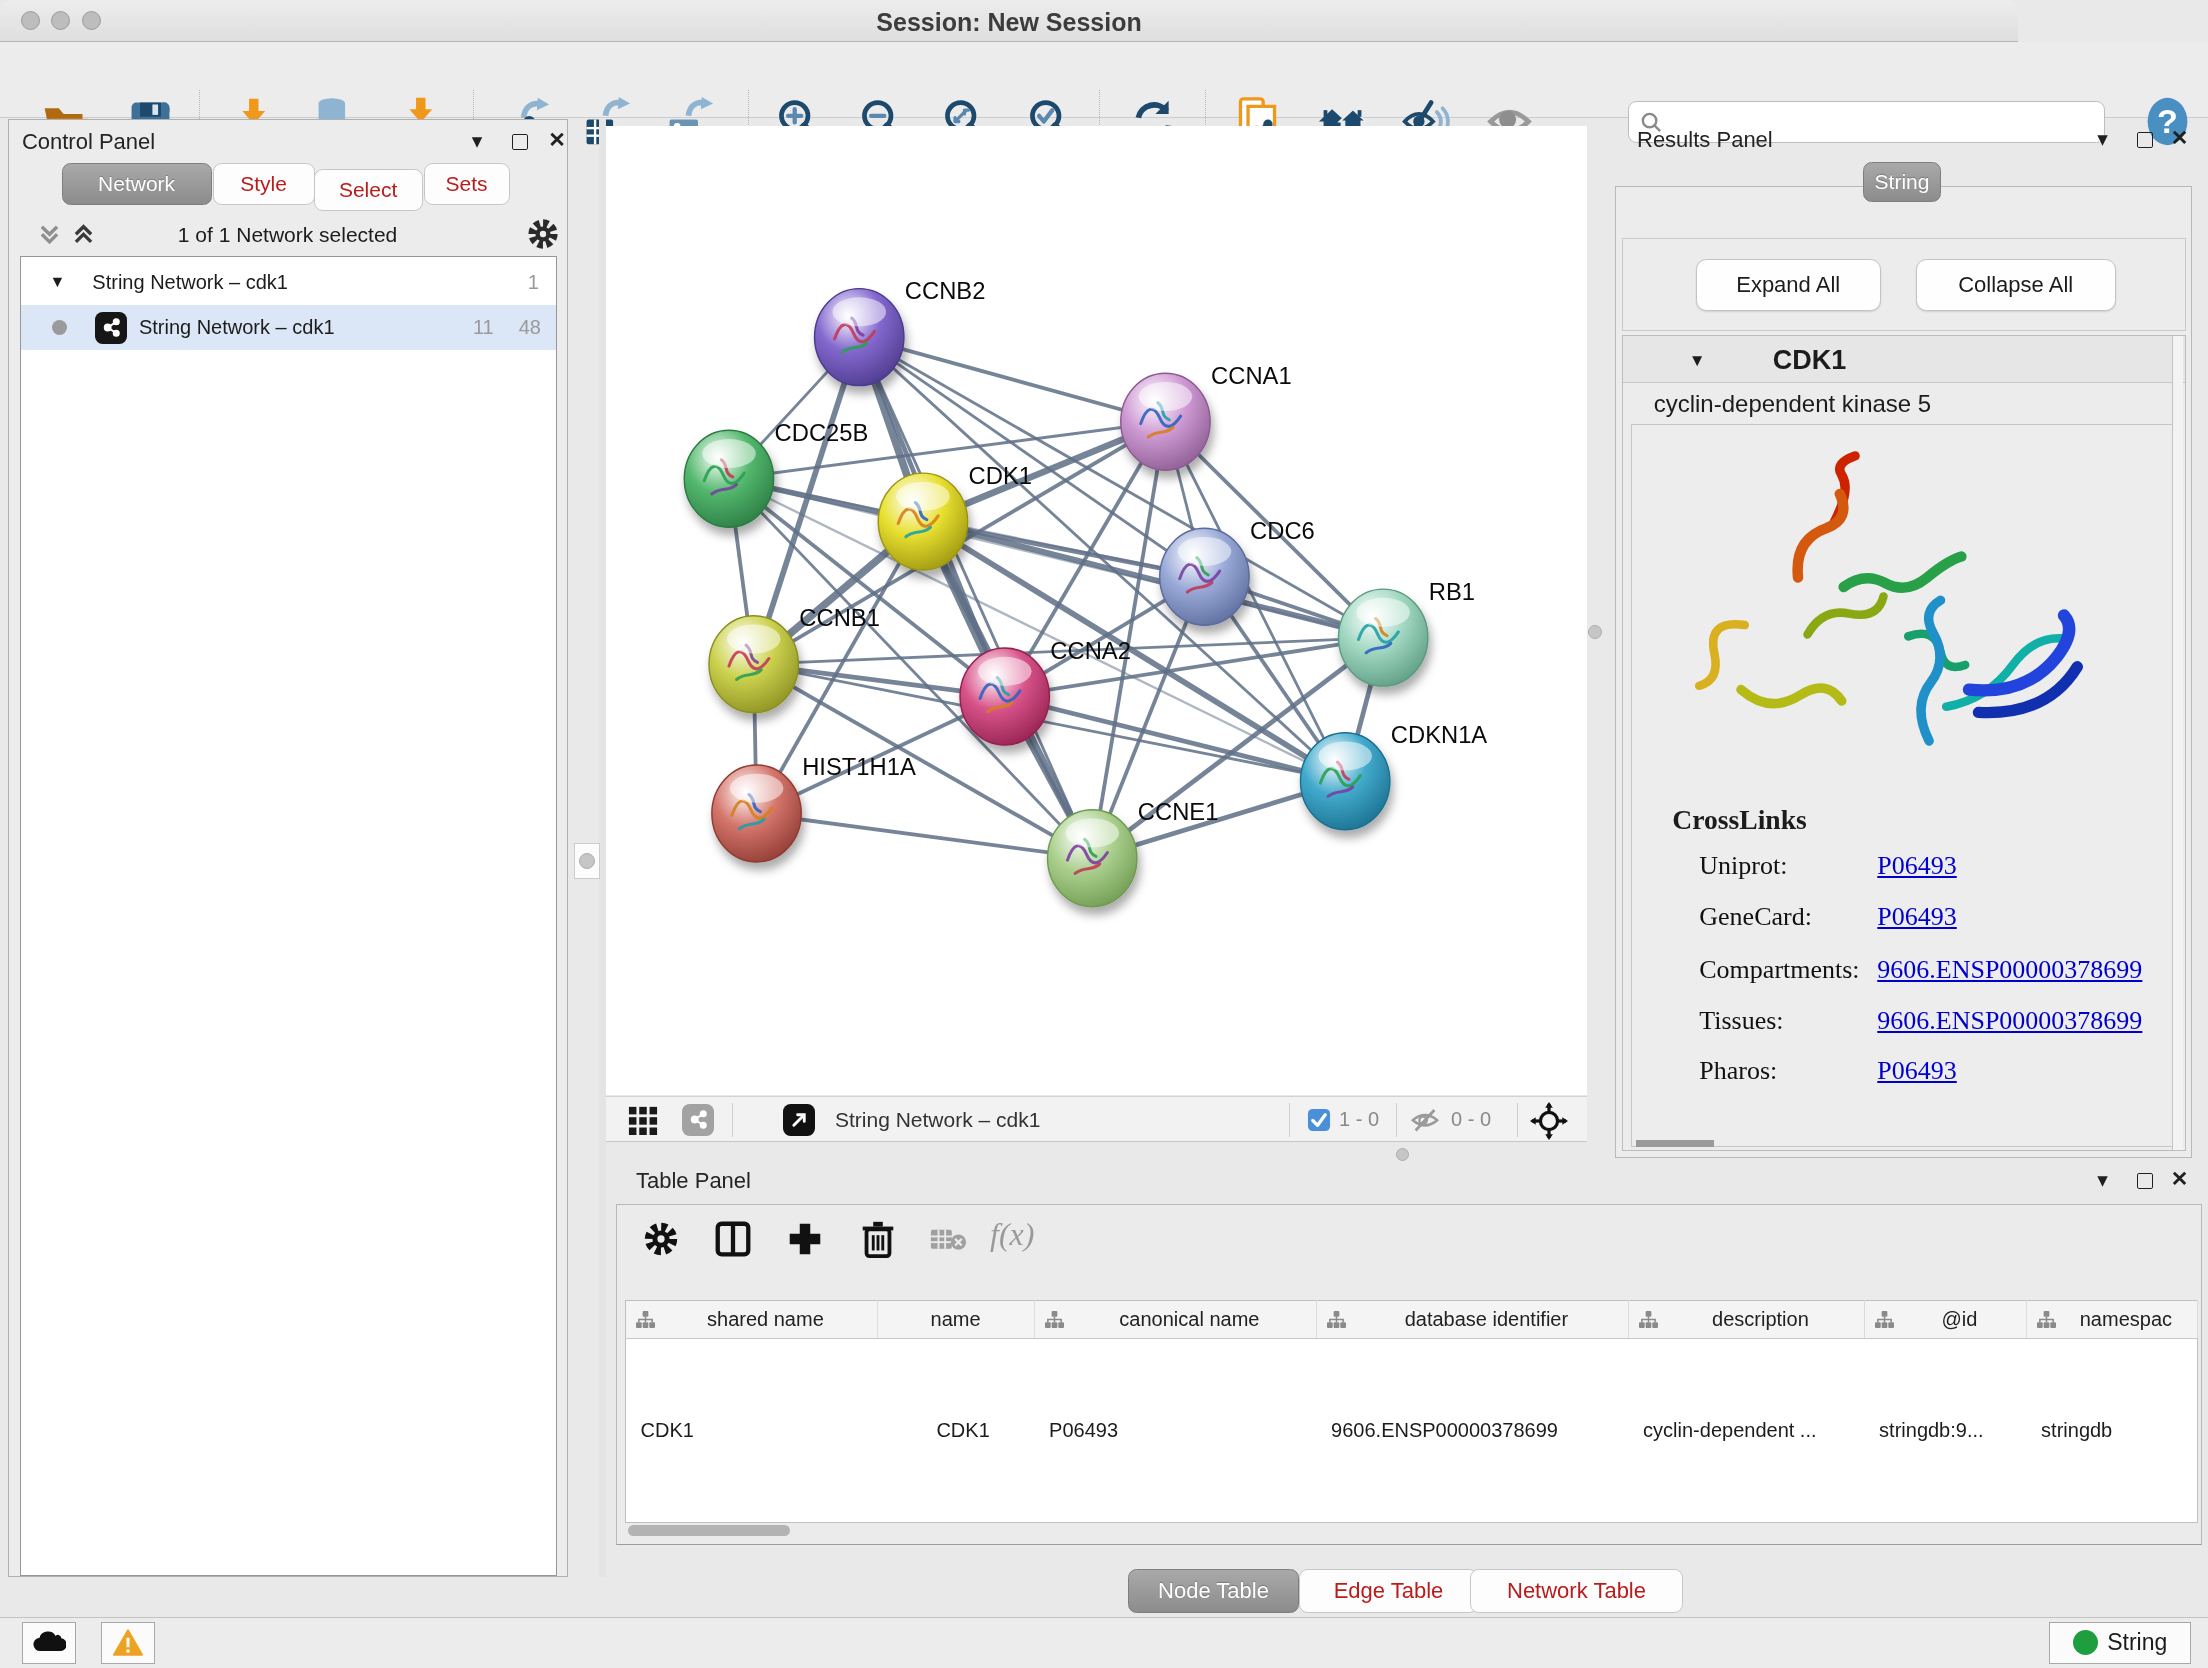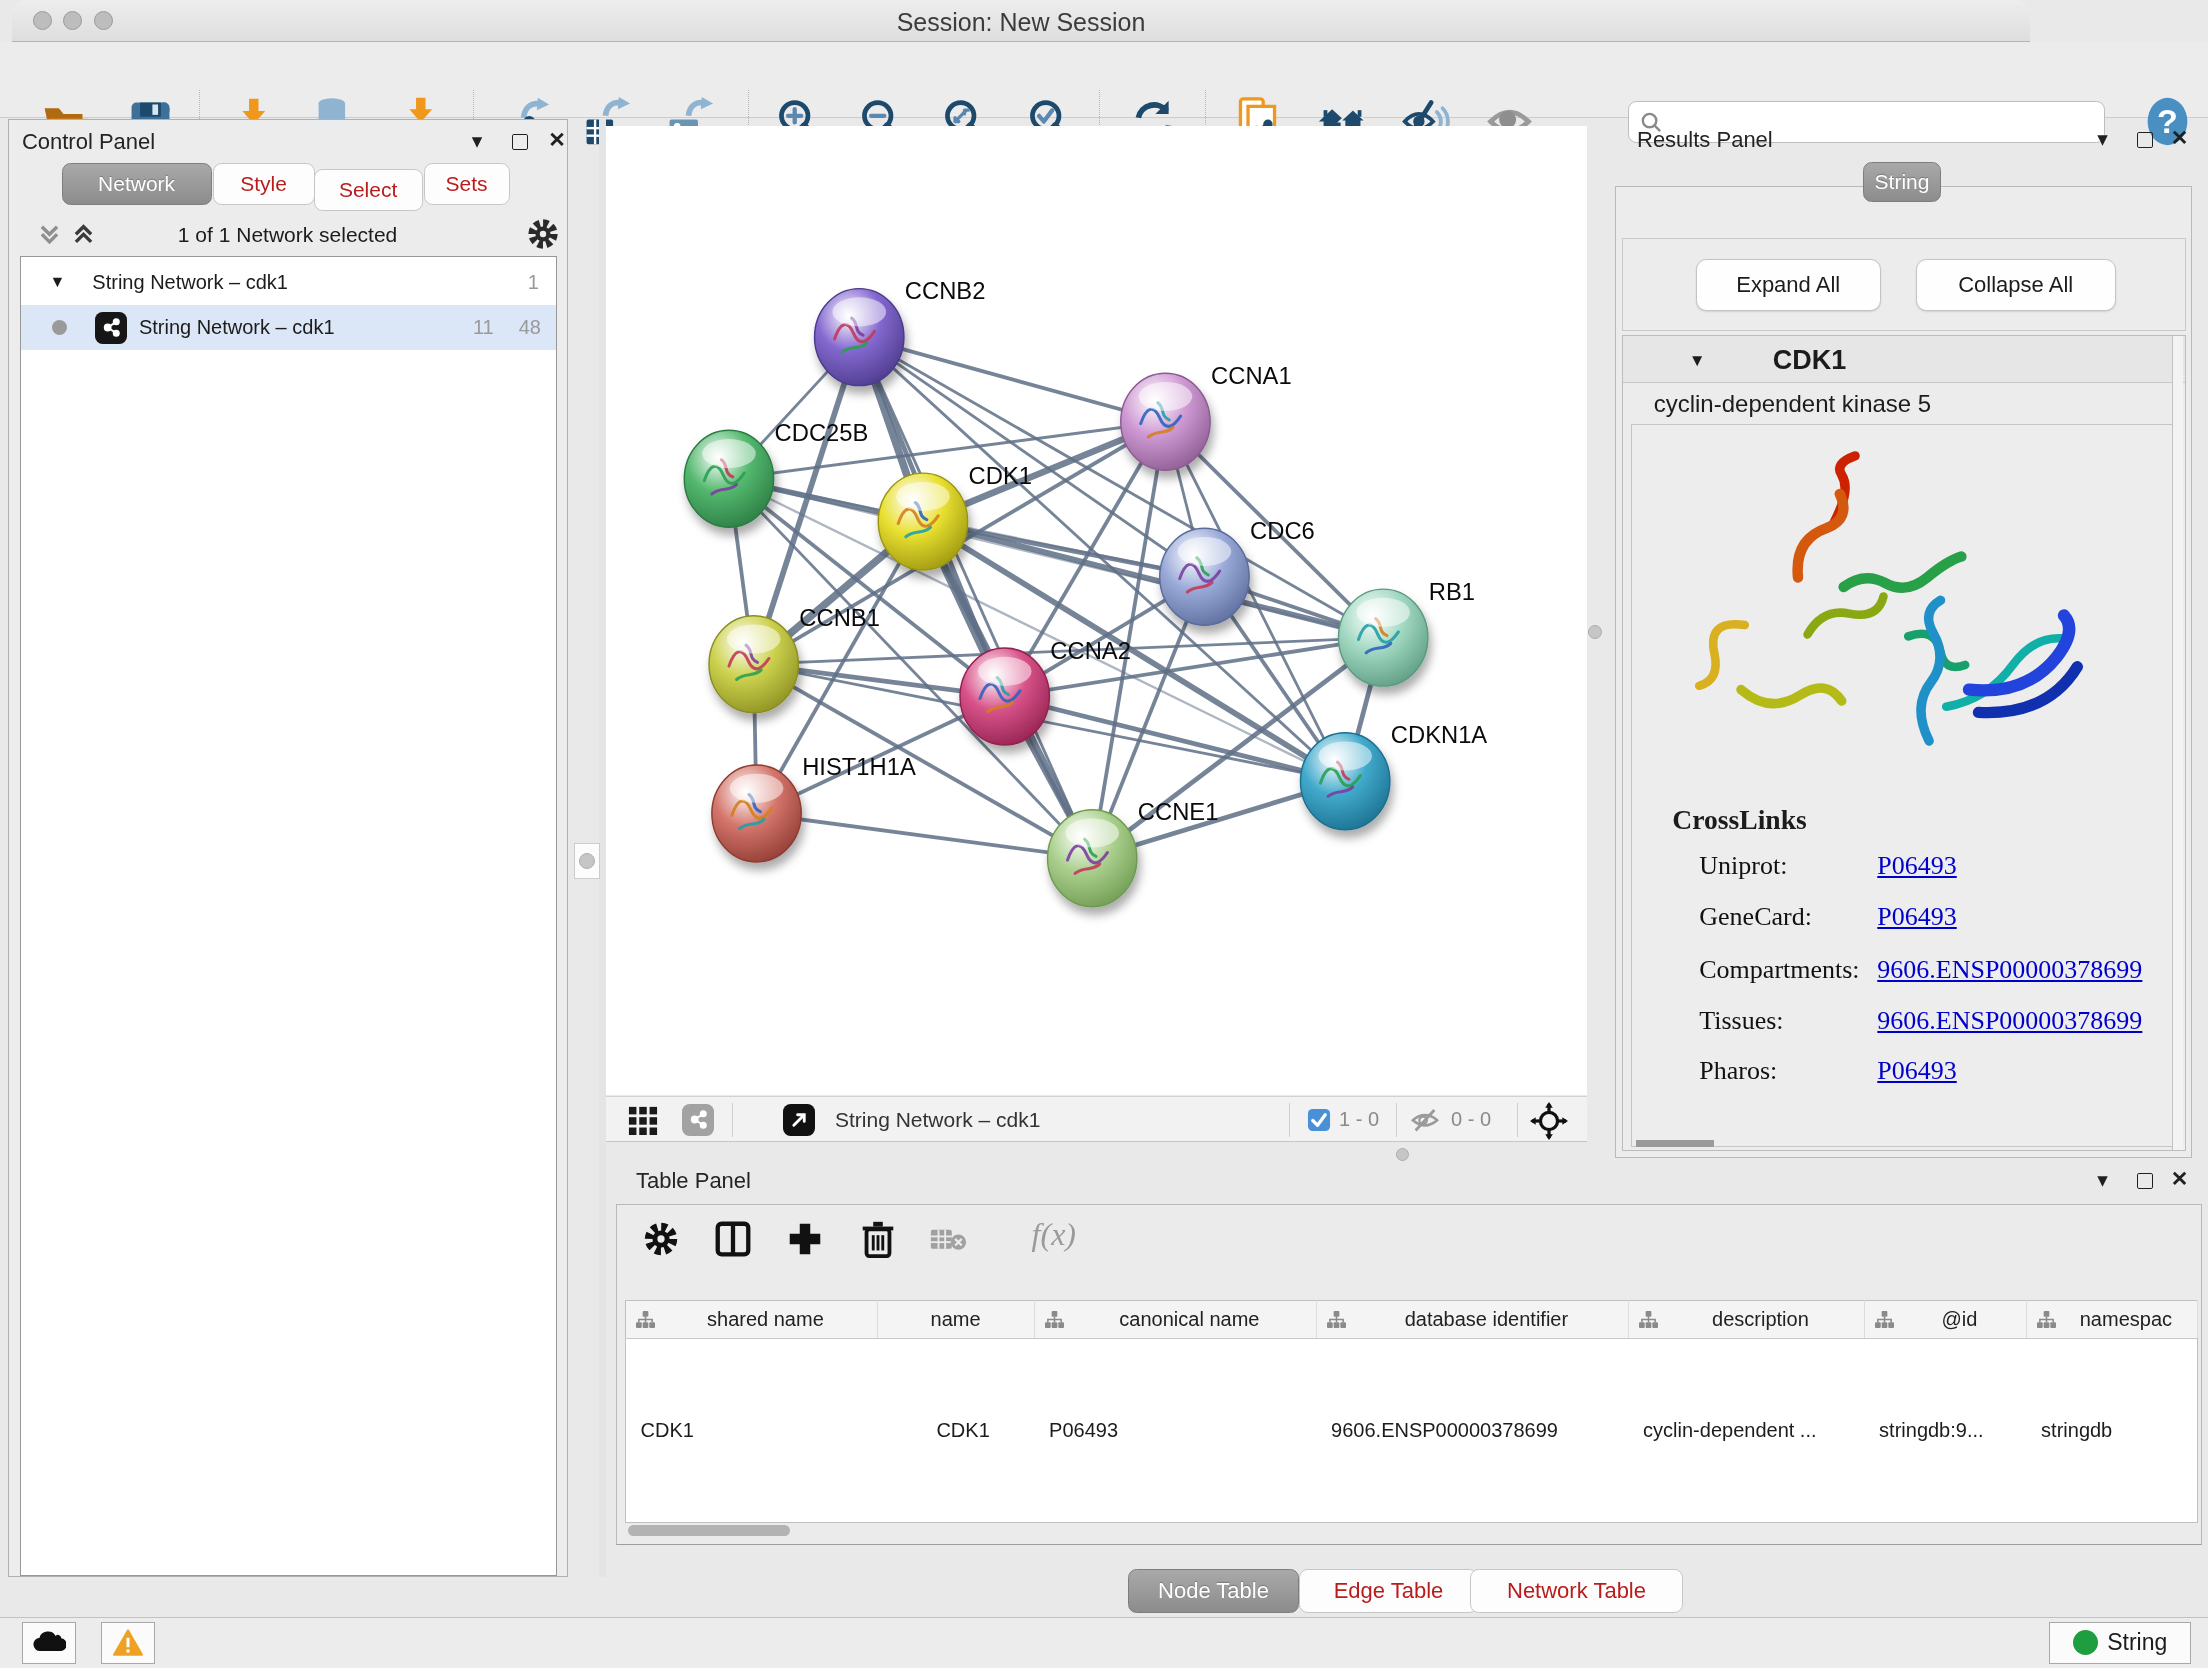--- a/index.html
+++ b/index.html
@@ -6,23 +6,23 @@
   html,body { width: 2208px; height: 1668px; }
   body {
     position: relative; overflow: hidden;
     background: #e9e9e9;
     font-family: "Liberation Sans", sans-serif;
     color: #1c1c1c; font-size: 20px;
   }
   .abs { position: absolute; }
 
   
-  .titlebar { position:absolute; left:12px; top:0; width:2018px; height:42px;
+  .titlebar { position:absolute; left:0; top:0; width:2018px; height:42px;
     background: linear-gradient(#ededed,#dedede); border-bottom:1px solid #b5b5b5;
-    border-radius: 13.3px 13.3px 0 0; }
+    border-radius: 13.3px 13.3px 0 0; font-weight: bold; }
   .tlight { position:absolute; top:11.4px; width:19px; height:19px; border-radius:50%;
     background:#bdbdbd; border:1px solid #9b9b9b; }
   .win-title { position:absolute; left:0; right:0; top:7.6px; text-align:center;
     font-size:25px; color:#3c3c3c; }
 
   
   .toolbar { position:absolute; left:0; top:42px; width:2208px; height:76px;
     background:#ececec; border-bottom:1px solid #cccccc; }
   .tbi { position:absolute; top:53px; width:53px; height:53px; cursor:pointer; }
   .tsep { position:absolute; top:48px; height:63px; width:0;
@@ -75,21 +75,21 @@
     align-items:center; justify-content:center; cursor:pointer;
     box-shadow:0 1px 1.9px rgba(0,0,0,.12); }
   .rp-content { position:absolute; left:5.7px; top:148px; width:564px; height:816px;
     border:1px solid #bcbcbc; }
   .rp-geneheader { position:absolute; left:0; top:0; width:100%; height:47px;
     background:#e6e6e6; border-bottom:1px solid #c8c8c8; }
   .rp-inner { position:absolute; left:8.6px; top:88px; width:547px; height:723px;
     border:1px solid #c6c6c6; background:#ededed; }
   .rp-scroll { position:absolute; right:1.9px; top:0; width:10.5px; height:100%;
     background:#f3f3f3; border-left:1px solid #c2c2c2; }
-  .serif { font-family:"Liberation Serif", serif;text-align:right; }
+  .serif { font-family:"Liberation Serif", serif; }
   .cl-row { position:absolute; left:0; width:100%; height:51px; }
   .cl-label { position:absolute; left:67px; font-size:26px; color:#111; }
   .cl-link { position:absolute; left:245px; font-size:26px; color:#0000cc;
     text-decoration:underline; cursor:pointer; }
 
   
   .tp-container { position:absolute; left:616px; top:1204px; width:1586px; height:341px;
     background:#ebebeb; border:1px solid #b9b9b9; border-bottom:1.9px solid #9d9d9d; }
   .tp-toolbar .tpi { position:absolute; top:13.3px; width:42px; height:42px; cursor:pointer; }
   .nodetable { position:absolute; left:7.6px; top:95px; width:1571px; height:223px;

